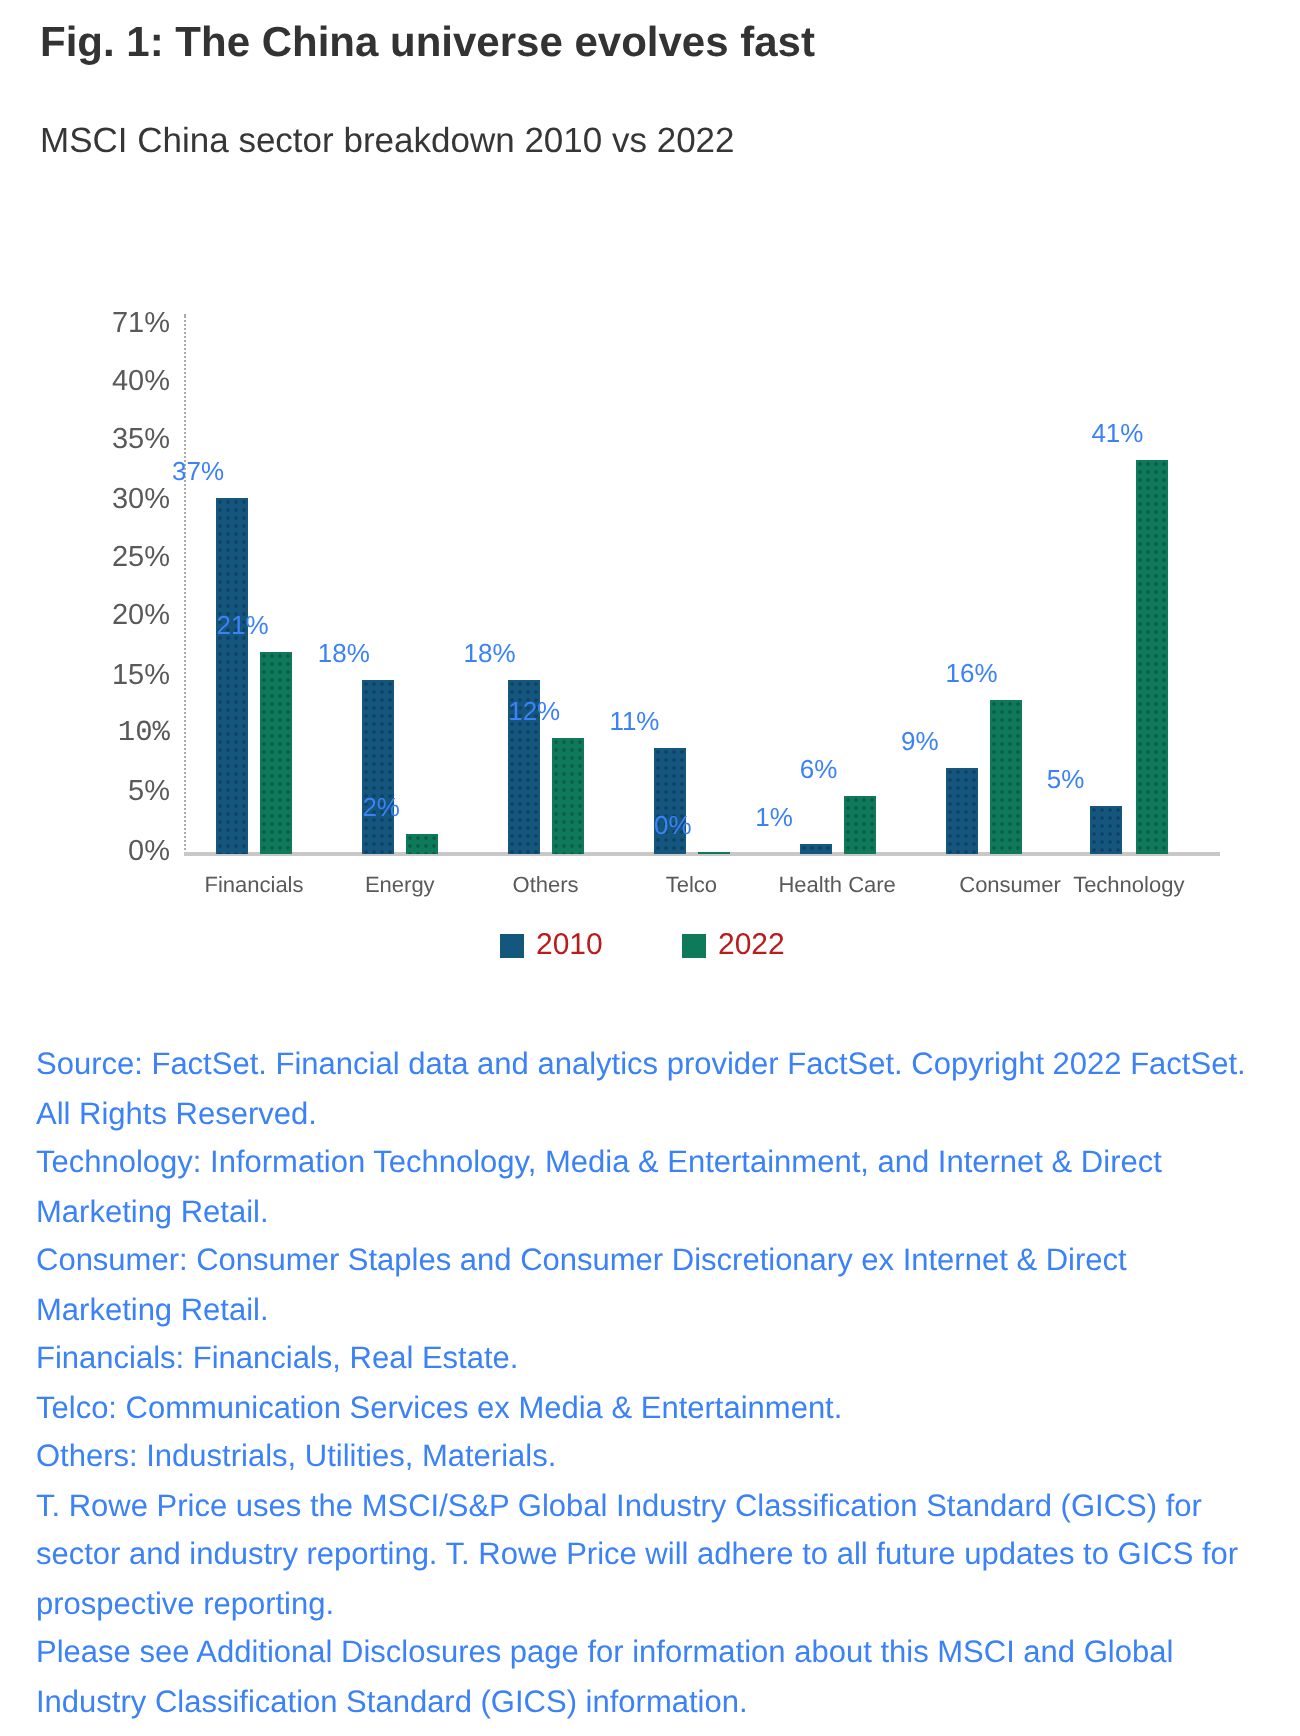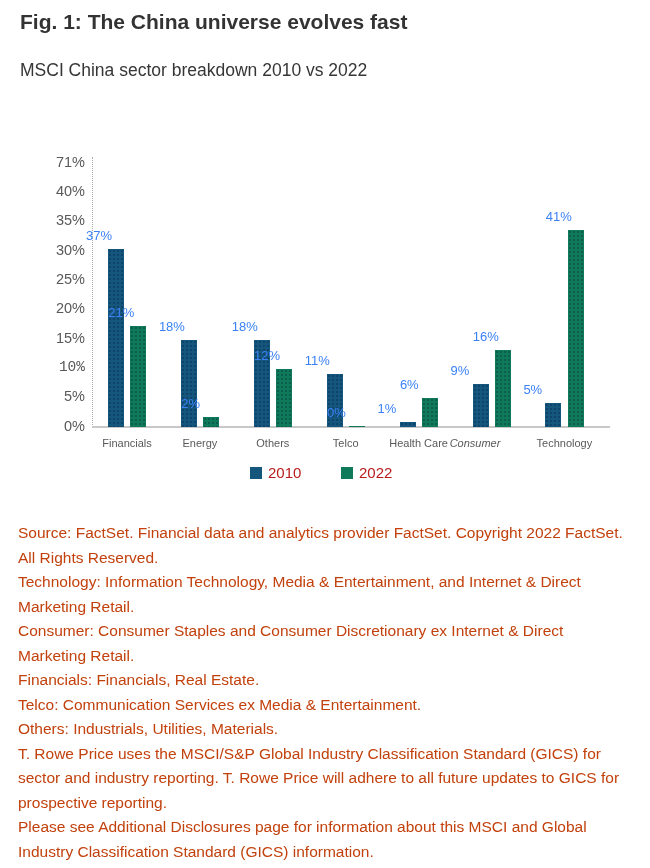--- a/index.html
+++ b/index.html
@@ -58,21 +58,21 @@
   }
   .legend-swatch {
     width: 12px; height: 12px; margin-right: 6px;
     display: inline-block;
   }
   #footnotes {
     position: absolute; left: 18px; top: 521px;
     width: 625px;
   }
   .footnote-line {
-    font-size: 15.5px; line-height: 24.5px; color: #c2410c;
+    font-size: 15.5px; line-height: 24.5px; color: #3b82f6;
   }
 </style>
 </head>
 <body>
 
 <div class="page-title">Fig. 1: The China universe evolves fast</div>
 <div class="page-subtitle">MSCI China sector breakdown 2010 vs 2022</div>
 
 <div id="chart">
   <div id="yaxis">
@@ -118,21 +118,21 @@
       <div class="bar-label" style="left: 523.4px; top: 251.9px;">5%</div>
       <div class="bar" style="left: 567.7px; width: 16px; top: 99.8px; height: 197.2px; background-color: rgb(15, 122, 90);"></div>
       <div class="bar-label" style="left: 545.7px; top: 78.8px;">41%</div>
     </div>
   <div id="xaxis">
       <div class="xlabel" style="left: 72px; top: 307px;">Financials</div>
       <div class="xlabel" style="left: 144.9px; top: 307px;">Energy</div>
       <div class="xlabel" style="left: 217.8px; top: 307px;">Others</div>
       <div class="xlabel" style="left: 290.7px; top: 307px;">Telco</div>
       <div class="xlabel" style="left: 363.6px; top: 307px;">Health Care</div>
-      <div class="xlabel" style="left: 420px; top: 307px; font-style: italic;">Consumer</div>
+      <div class="xlabel" style="left: 450px; top: 307px;">Consumer</div>
       <div class="xlabel" style="left: 509.4px; top: 307px;">Technology</div>
     </div>
   <div id="legend">
       <div class="legend-item" style="left: 250px; top: 334px;">
         <div class="legend-swatch" style="background: rgb(21, 86, 125);"></div>
         <div class="legend-label">2010</div>
       </div>
       <div class="legend-item" style="left: 341px; top: 334px;">
         <div class="legend-swatch" style="background: rgb(15, 122, 90);"></div>
         <div class="legend-label">2022</div>

